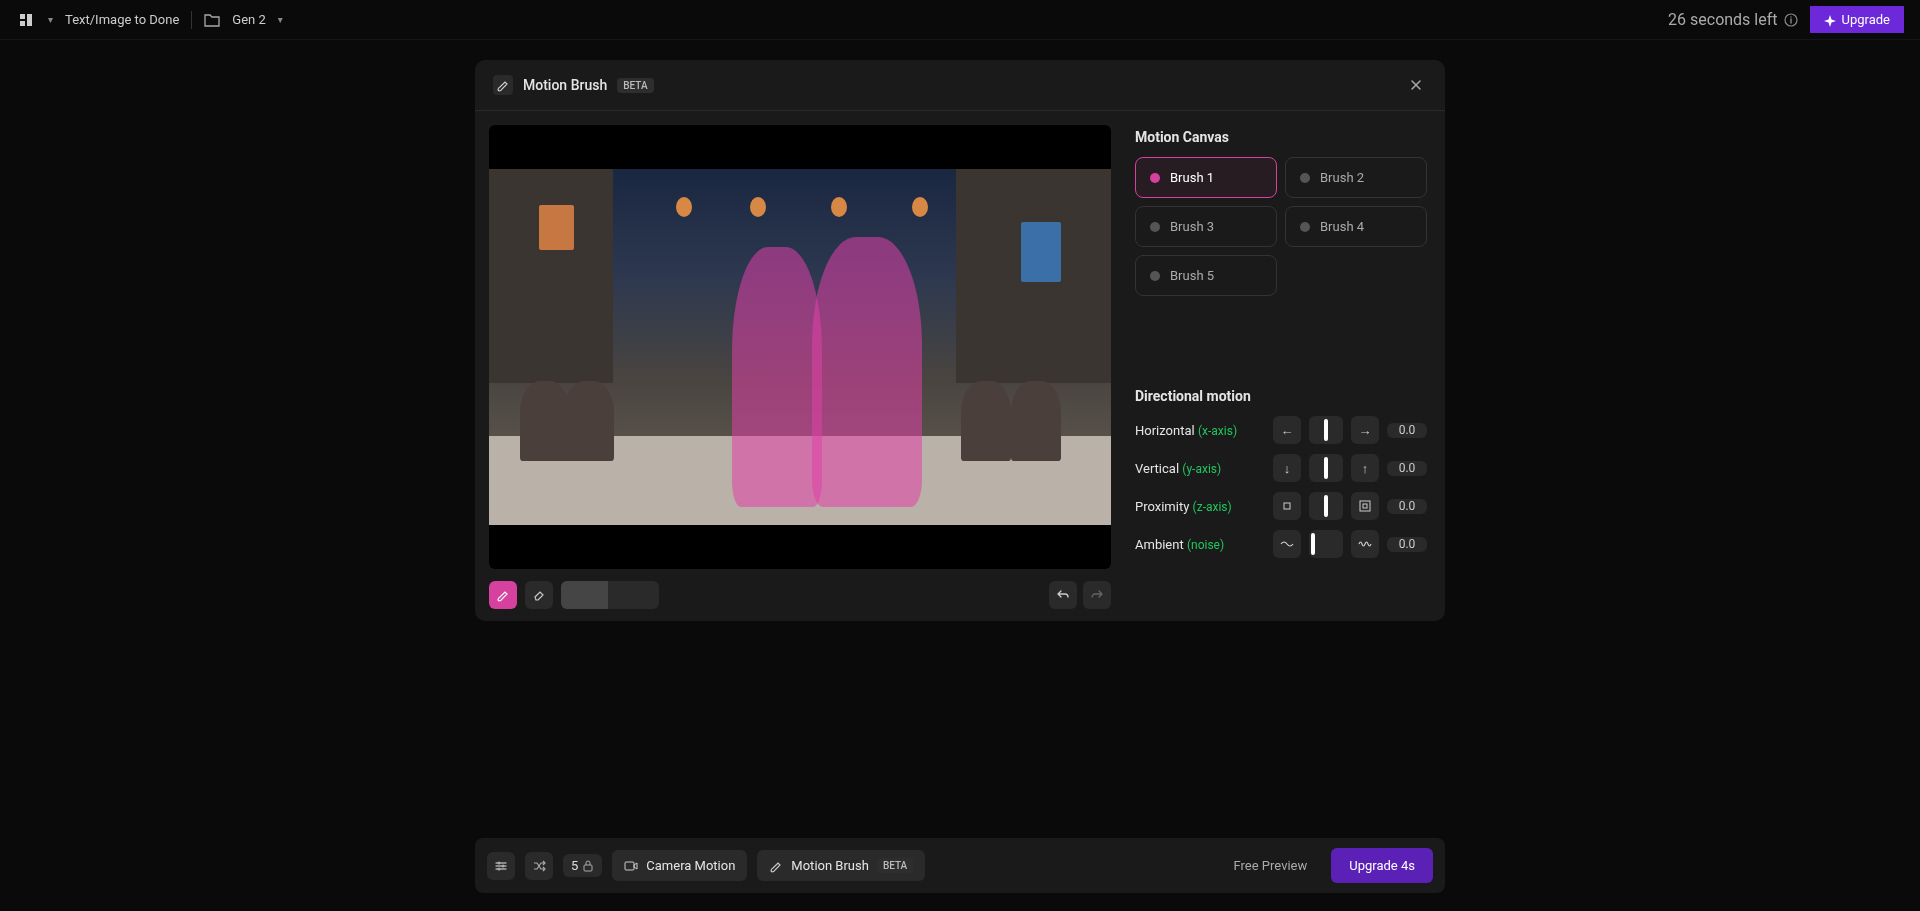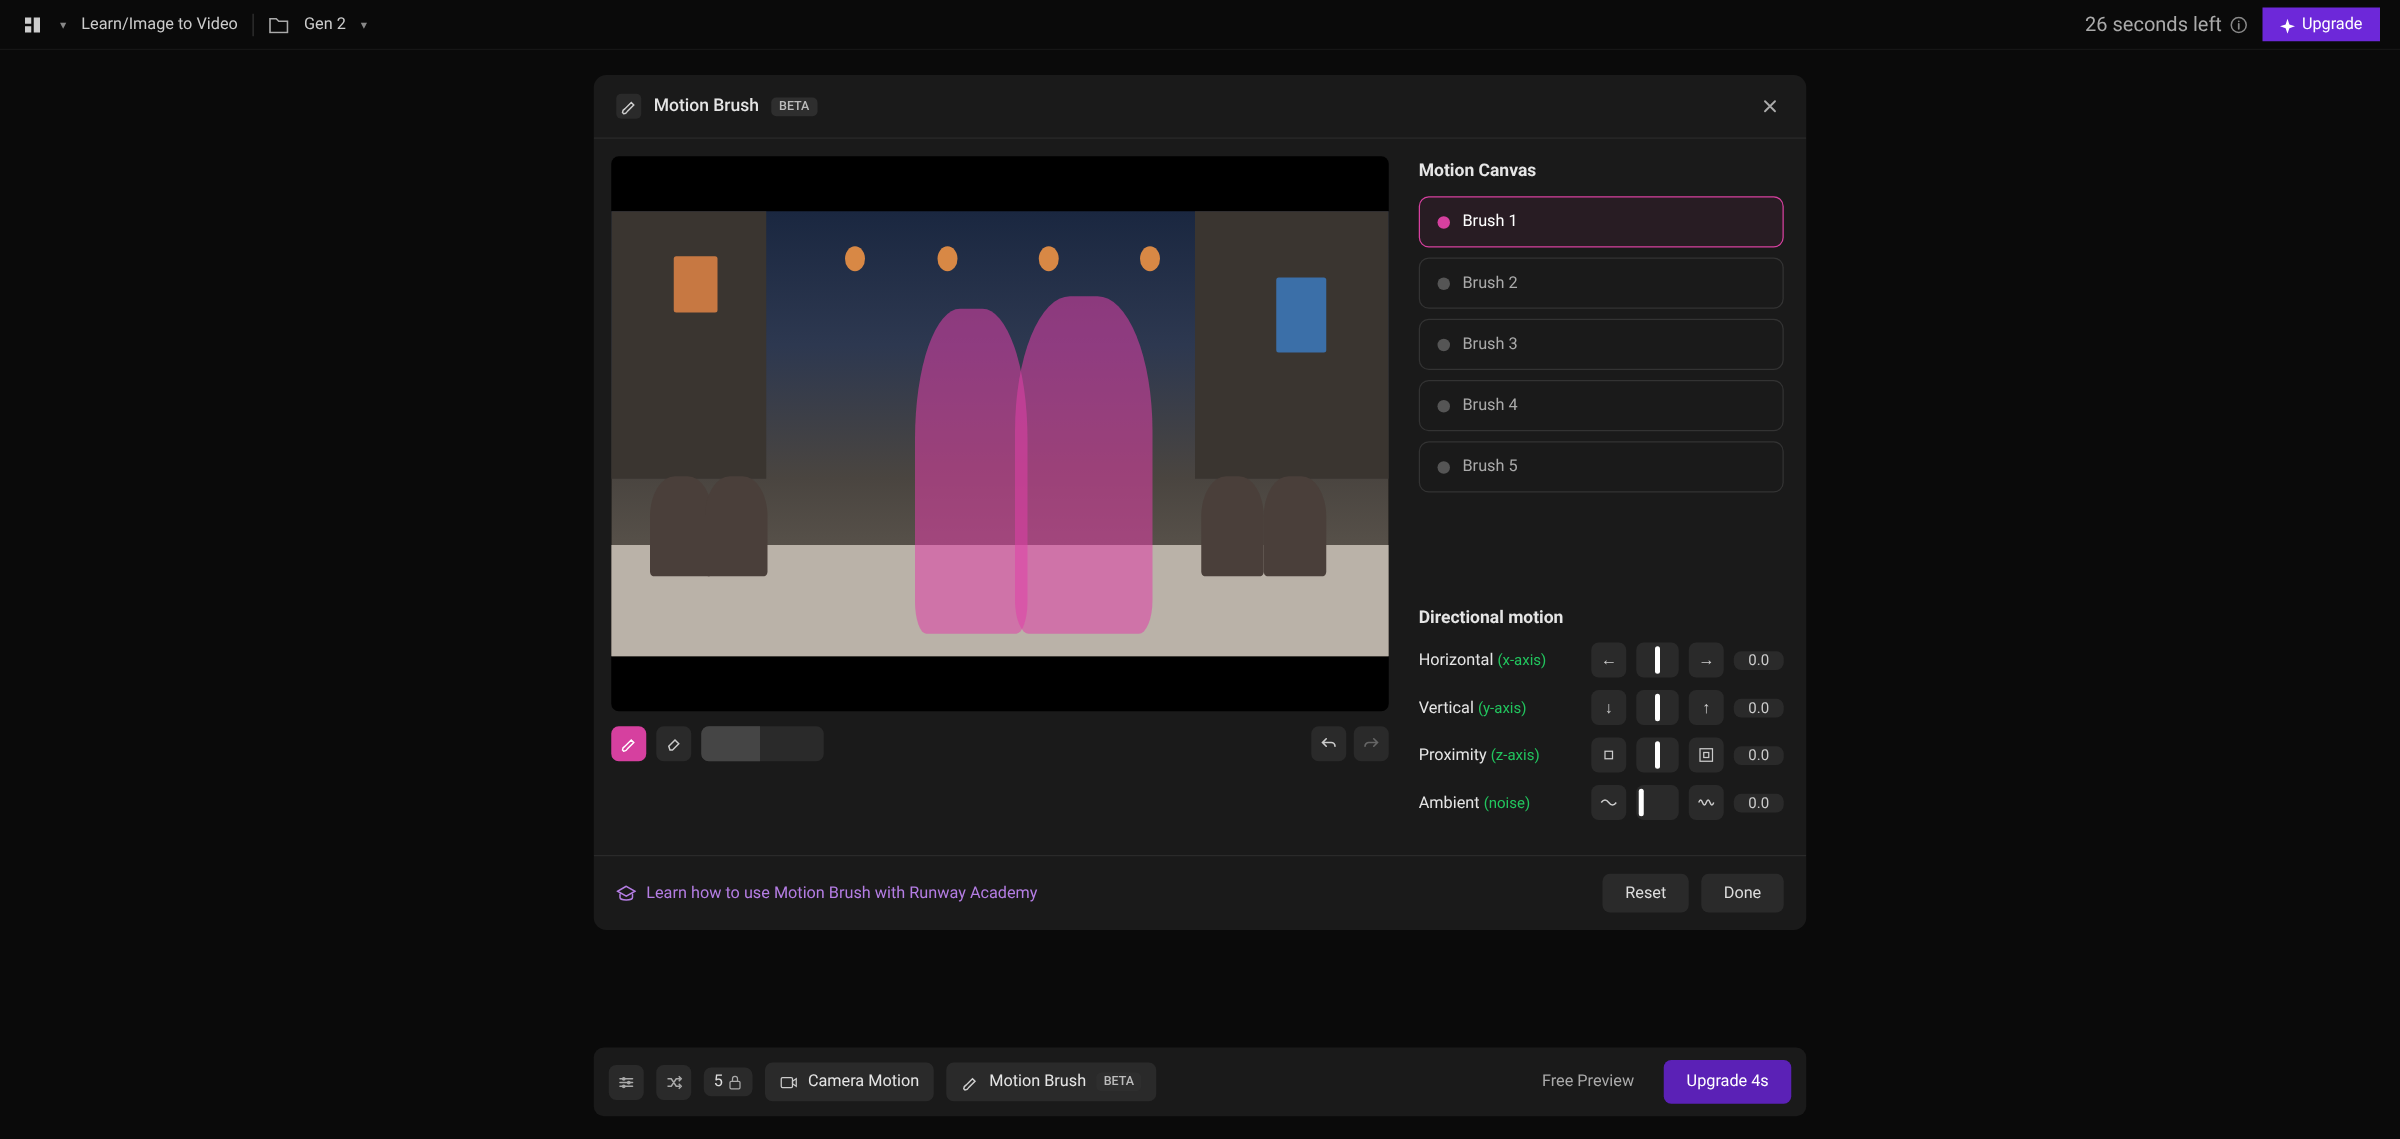--- a/index.html
+++ b/index.html
@@ -39,21 +39,21 @@
 .s1{left:5%}.s2{left:12%}.s3{right:8%}.s4{right:16%}
 .ground{position:absolute;bottom:0;left:0;right:0;height:25%;background:#bab2a8}
 .canvas-tools{display:flex;align-items:center;gap:8px;padding:12px 0}
 .tool-btn{width:28px;height:28px;border-radius:6px;display:flex;align-items:center;justify-content:center;cursor:pointer;background:#2a2a2a}
 .tool-active{background:#d6409f}
 .slider-mini{width:98px;height:28px;background:#2a2a2a;border-radius:6px;position:relative}
 .slider-mini-fill{position:absolute;left:0;top:0;bottom:0;width:48%;background:#454545;border-radius:6px 0 0 6px}
 .undo-redo{margin-left:auto;display:flex;gap:6px}
 .settings-side{width:320px;padding:18px 18px 18px 10px}
 .section-title{font-size:14px;font-weight:700;margin-bottom:12px}
-.brush-grid{display:grid;grid-template-columns:1fr;gap:8px;margin-bottom:24px}
+.brush-grid{display:grid;grid-template-columns:1fr 1fr;gap:8px;margin-bottom:24px}
 .brush-btn{border:1px solid #333;border-radius:8px;padding:12px 14px;display:flex;align-items:center;gap:10px;cursor:pointer;font-size:13px;color:#aaa}
 .brush-active{border-color:#d6409f;background:rgba(214,64,159,0.08);color:#fff}
 .brush-dot{width:10px;height:10px;border-radius:50%;background:#555}
 .brush-active .brush-dot{background:#d6409f}
 .dir-section{margin-top:92px}
 .dir-row{display:flex;align-items:center;gap:8px;margin-bottom:10px}
 .dir-label{font-size:13px;width:130px}
 .dir-axis{color:#22c55e;font-size:12px}
 .arrow-btn{width:28px;height:28px;background:#2a2a2a;border-radius:6px;display:flex;align-items:center;justify-content:center;font-size:13px;color:#ccc;cursor:pointer}
 .dir-slider{flex:1;height:28px;background:#2a2a2a;border-radius:6px;position:relative}
@@ -77,21 +77,21 @@
 </head>
 <body>
 
 <div class="topbar">
   <span class="logo">
     <svg width="16" height="16" viewBox="0 0 16 16">
         <path d="M2 2h5v5H2zM2 9h5v5H2zM9 2h5v12H9z" fill="#ccc"></path>
       </svg>
   </span>
   <span class="chev">▾</span>
-  <span class="top-label">Learn/Image to Video</span>
+  <span class="top-label">Text/Image to Done</span>
   <span class="divider"></span>
   <span class="folder-icon">
     <svg width="16" height="14" viewBox="0 0 16 14">
         <path d="M1 2h5l2 2h7v9H1z" fill="none" stroke="#aaa" stroke-width="1.3"></path>
       </svg>
   </span>
   <span class="top-label">Gen 2</span>
   <span class="chev">▾</span>
   <div class="spacer"></div>
   <div class="seconds">
@@ -253,32 +253,20 @@
             <span class="arrow-btn">
                 <svg width="14" height="10" viewBox="0 0 14 10">
                   <path d="M1 5q1.5-4 3 0t3 0 3 0 3 0" fill="none" stroke="#ccc" stroke-width="1.2"></path>
                 </svg>
               </span>
             <span class="val-box">0.0</span>
           </div>
         </div>
       </div>
     </div>
-    <div class="modal-footer">
-      <span class="learn-link">
-        <svg width="16" height="14" viewBox="0 0 16 14">
-            <path d="M8 1L1 5l7 4 7-4-7-4zM3 7v3c0 1 2 2 5 2s5-1 5-2V7" fill="none" stroke="#b47de3" stroke-width="1.2"></path>
-          </svg>
-        <span>Learn how to use Motion Brush with Runway Academy</span>
-      </span>
-      <div class="footer-btns">
-        <button class="btn-secondary">Reset</button>
-        <button class="btn-secondary">Done</button>
-      </div>
-    </div>
   </div>
 </div>
 
 <div class="bottom-bar">
   <span class="bb-icon">
       <svg width="14" height="14" viewBox="0 0 14 14">
         <path d="M2 4h10M2 7h10M2 10h10" stroke="#aaa" stroke-width="1.3" stroke-linecap="round"></path>
         <circle cx="5" cy="4" r="1.5" fill="#aaa"></circle>
         <circle cx="9" cy="7" r="1.5" fill="#aaa"></circle>
         <circle cx="5" cy="10" r="1.5" fill="#aaa"></circle>

